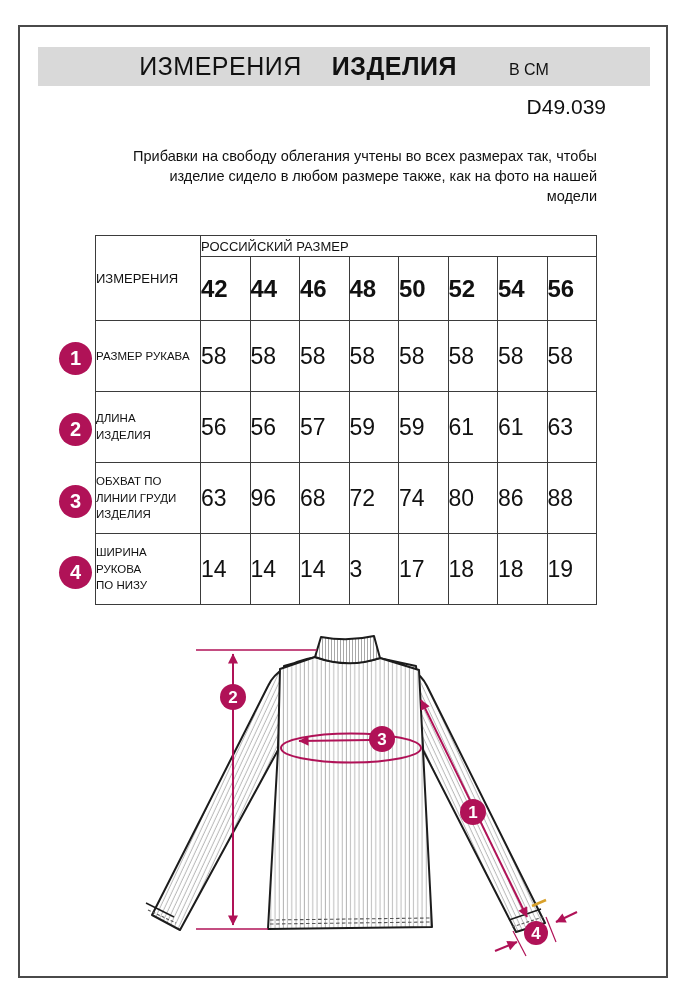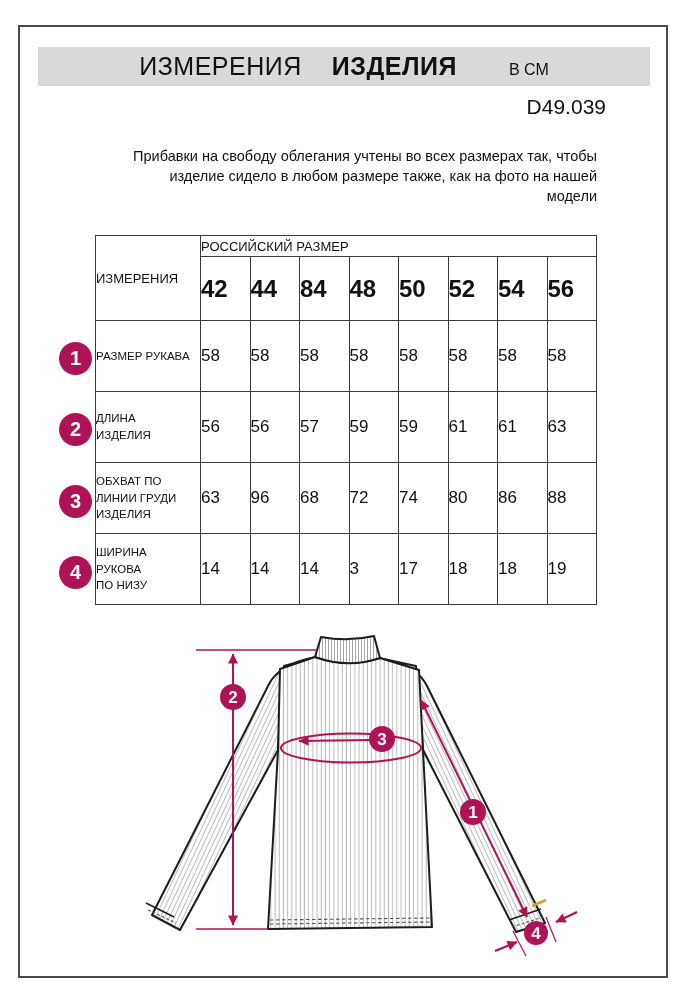--- a/index.html
+++ b/index.html
@@ -26,21 +26,21 @@
   table.size-table{
     position:absolute;left:95px;top:235px;width:501px;
     border-collapse:collapse;table-layout:fixed;
   }
   .size-table td{
     border:1.5px solid #3b3b3b;text-align:left;vertical-align:middle;padding:0;
   }
   .r-group td{font-size:13px;height:20px}
   .c-meas{font-size:13px}
   .r-sizes td{font-size:24px;font-weight:bold;height:63px}
-  .r-data td{font-size:17px;height:70px}
+  .r-data td{font-size:23px;height:70px}
   .r-data td.c-label{font-size:11.5px;line-height:1.45;white-space:pre-line}
   .mcircle{
     position:absolute;left:59px;width:33px;height:33px;border-radius:50%;
     background:#b01257;color:#fff;font-size:20px;font-weight:bold;
     display:flex;align-items:center;justify-content:center;
   }
   svg.drawing{position:absolute;left:0;top:620px}
   svg.drawing text{
     font-family:"Liberation Sans",sans-serif;font-weight:bold;
     fill:#fff;font-size:17px;text-anchor:middle;
@@ -76,21 +76,21 @@
         <col style="width:49.5px">
     </colgroup>
     <tbody>
       <tr class="r-group">
         <td class="c-meas" rowspan="2">ИЗМЕРЕНИЯ</td>
         <td colspan="8">РОССИЙСКИЙ РАЗМЕР</td>
       </tr>
       <tr class="r-sizes">
         <td>42</td>
         <td>44</td>
-        <td>84</td>
+        <td>46</td>
         <td>48</td>
         <td>50</td>
         <td>52</td>
         <td>54</td>
         <td>56</td>
       </tr>
       <tr class="r-data">
         <td class="c-label">РАЗМЕР РУКАВА</td>
         <td>58</td>
         <td>58</td>

